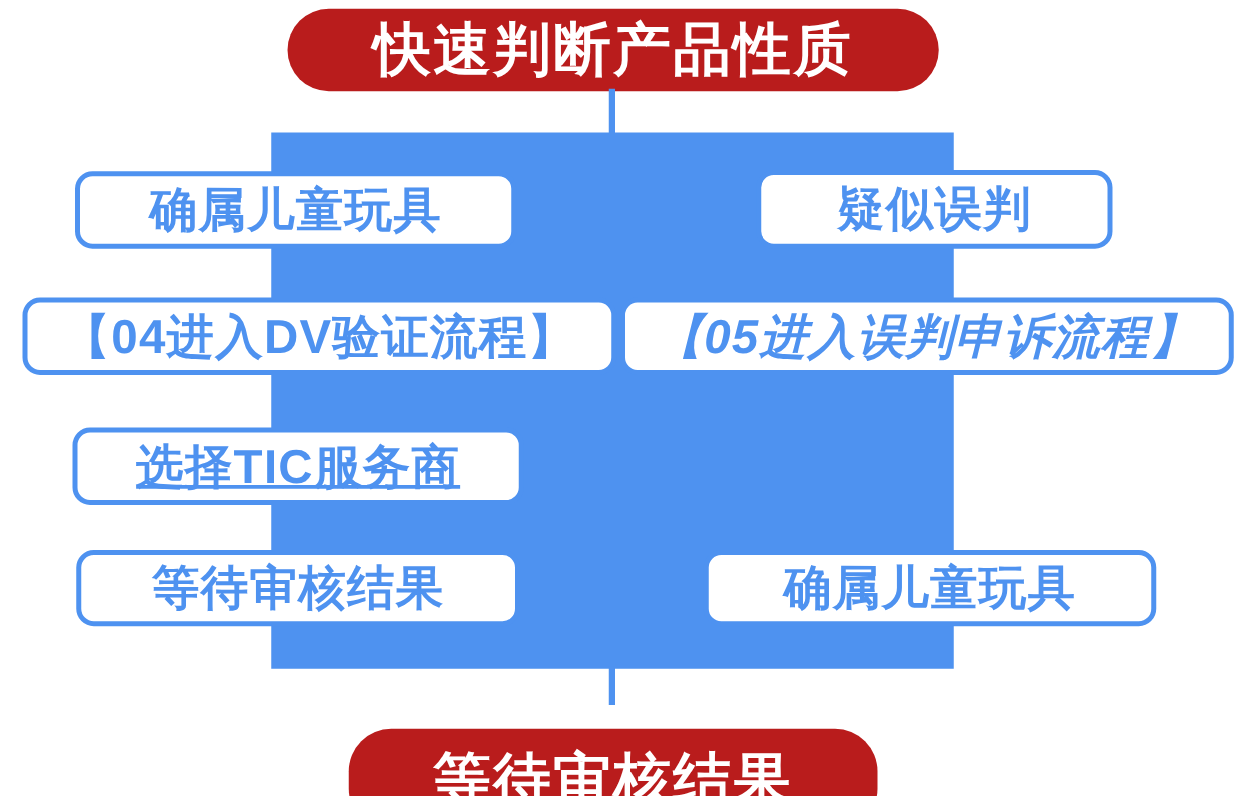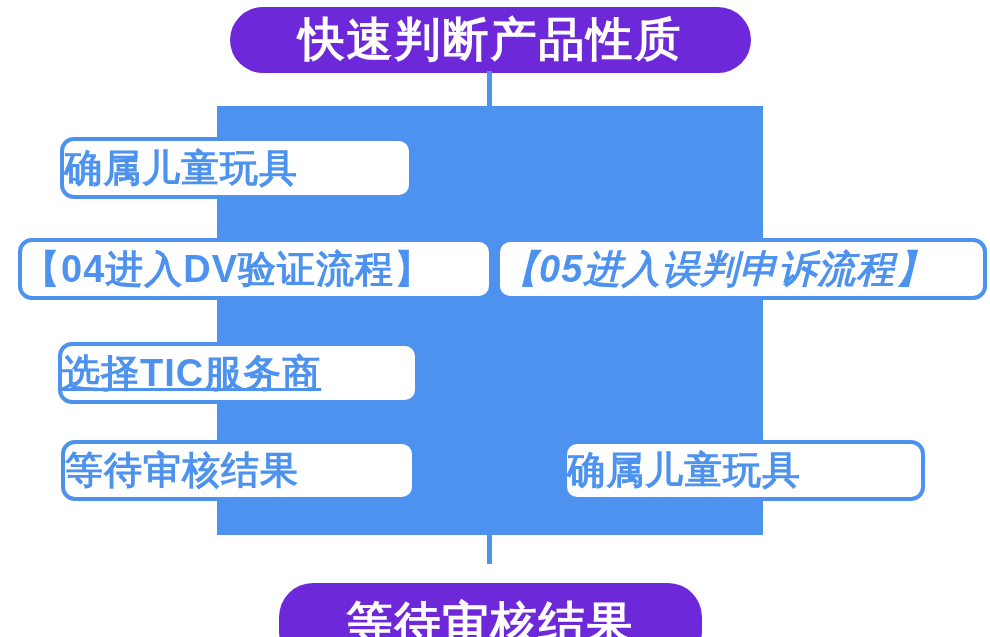--- a/index.html
+++ b/index.html
@@ -10,21 +10,21 @@
   }
   .canvas {
     position: relative;
     width: 990px;
     height: 637px;
     background: #ffffff;
     overflow: hidden;
   }
   .pill {
     position: absolute;
-    background: #6d28d9;
+    background: #b91c1c;
     border-radius: 34px;
     color: #ffffff;
     font-weight: bold;
     display: flex;
     align-items: center;
     justify-content: center;
     white-space: nowrap;
     letter-spacing: 2px;
   }
   .pill.start {
@@ -69,20 +69,21 @@
     position: absolute;
     box-sizing: border-box;
     background: #ffffff;
     border: 4px solid #4E92F0;
     border-radius: 14px;
     color: #4E92F0;
     font-weight: bold;
     font-size: 38px;
     display: flex;
     align-items: center;
+    justify-content: center;
     white-space: nowrap;
     letter-spacing: 1px;
   }
   .step.l1 { left: 60px;  top: 137px; width: 353px; height: 62px; }
   .step.r1 { left: 605px; top: 136px; width: 285px; height: 63px; }
   .step.l2 { left: 2px;   top: 238px; width: 475px; height: 62px; margin-left: 16px; }
   .step.r2 { left: 496px; top: 238px; width: 491px; height: 62px; font-style: italic; }
   .step.l3 { left: 58px;  top: 342px; width: 361px; height: 62px; text-decoration: underline; }
   .step.r3 { left: 560px; top: 342px; width: 375px; height: 62px; }
   .step.l4 { left: 61px;  top: 440px; width: 355px; height: 61px; }
@@ -96,20 +97,23 @@
   <div class="pill start">
     <span>快速判断产品性质</span>
   </div>
 
   <div class="connector top"></div>
 
   <div class="panel"></div>
 
   <div class="step l1">
     <span>确属儿童玩具</span>
+  </div>
+  <div class="step r1">
+    <span>疑似误判</span>
   </div>
 
   <div class="step l2">
     <span>【04进入DV验证流程】</span>
   </div>
   <div class="step r2">
     <span>【05进入误判申诉流程】</span>
   </div>
 
   <div class="step l3">

